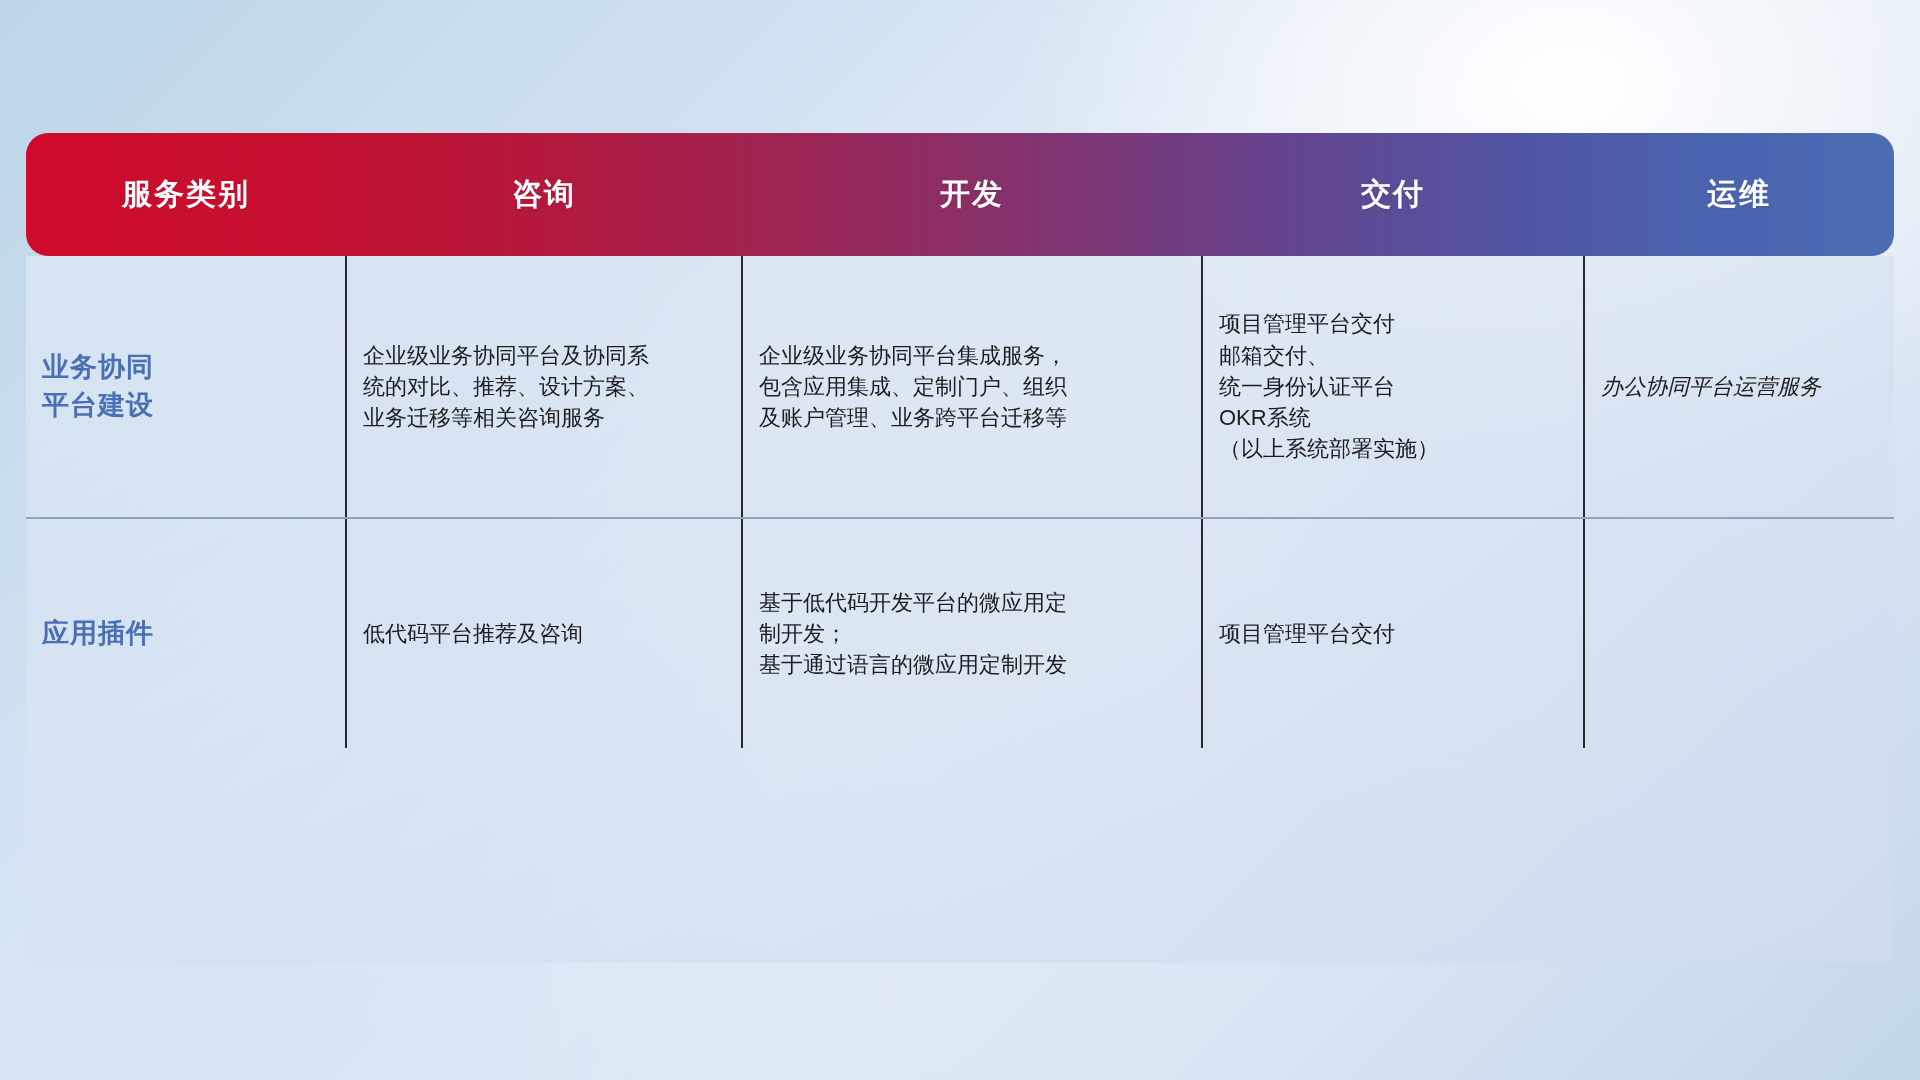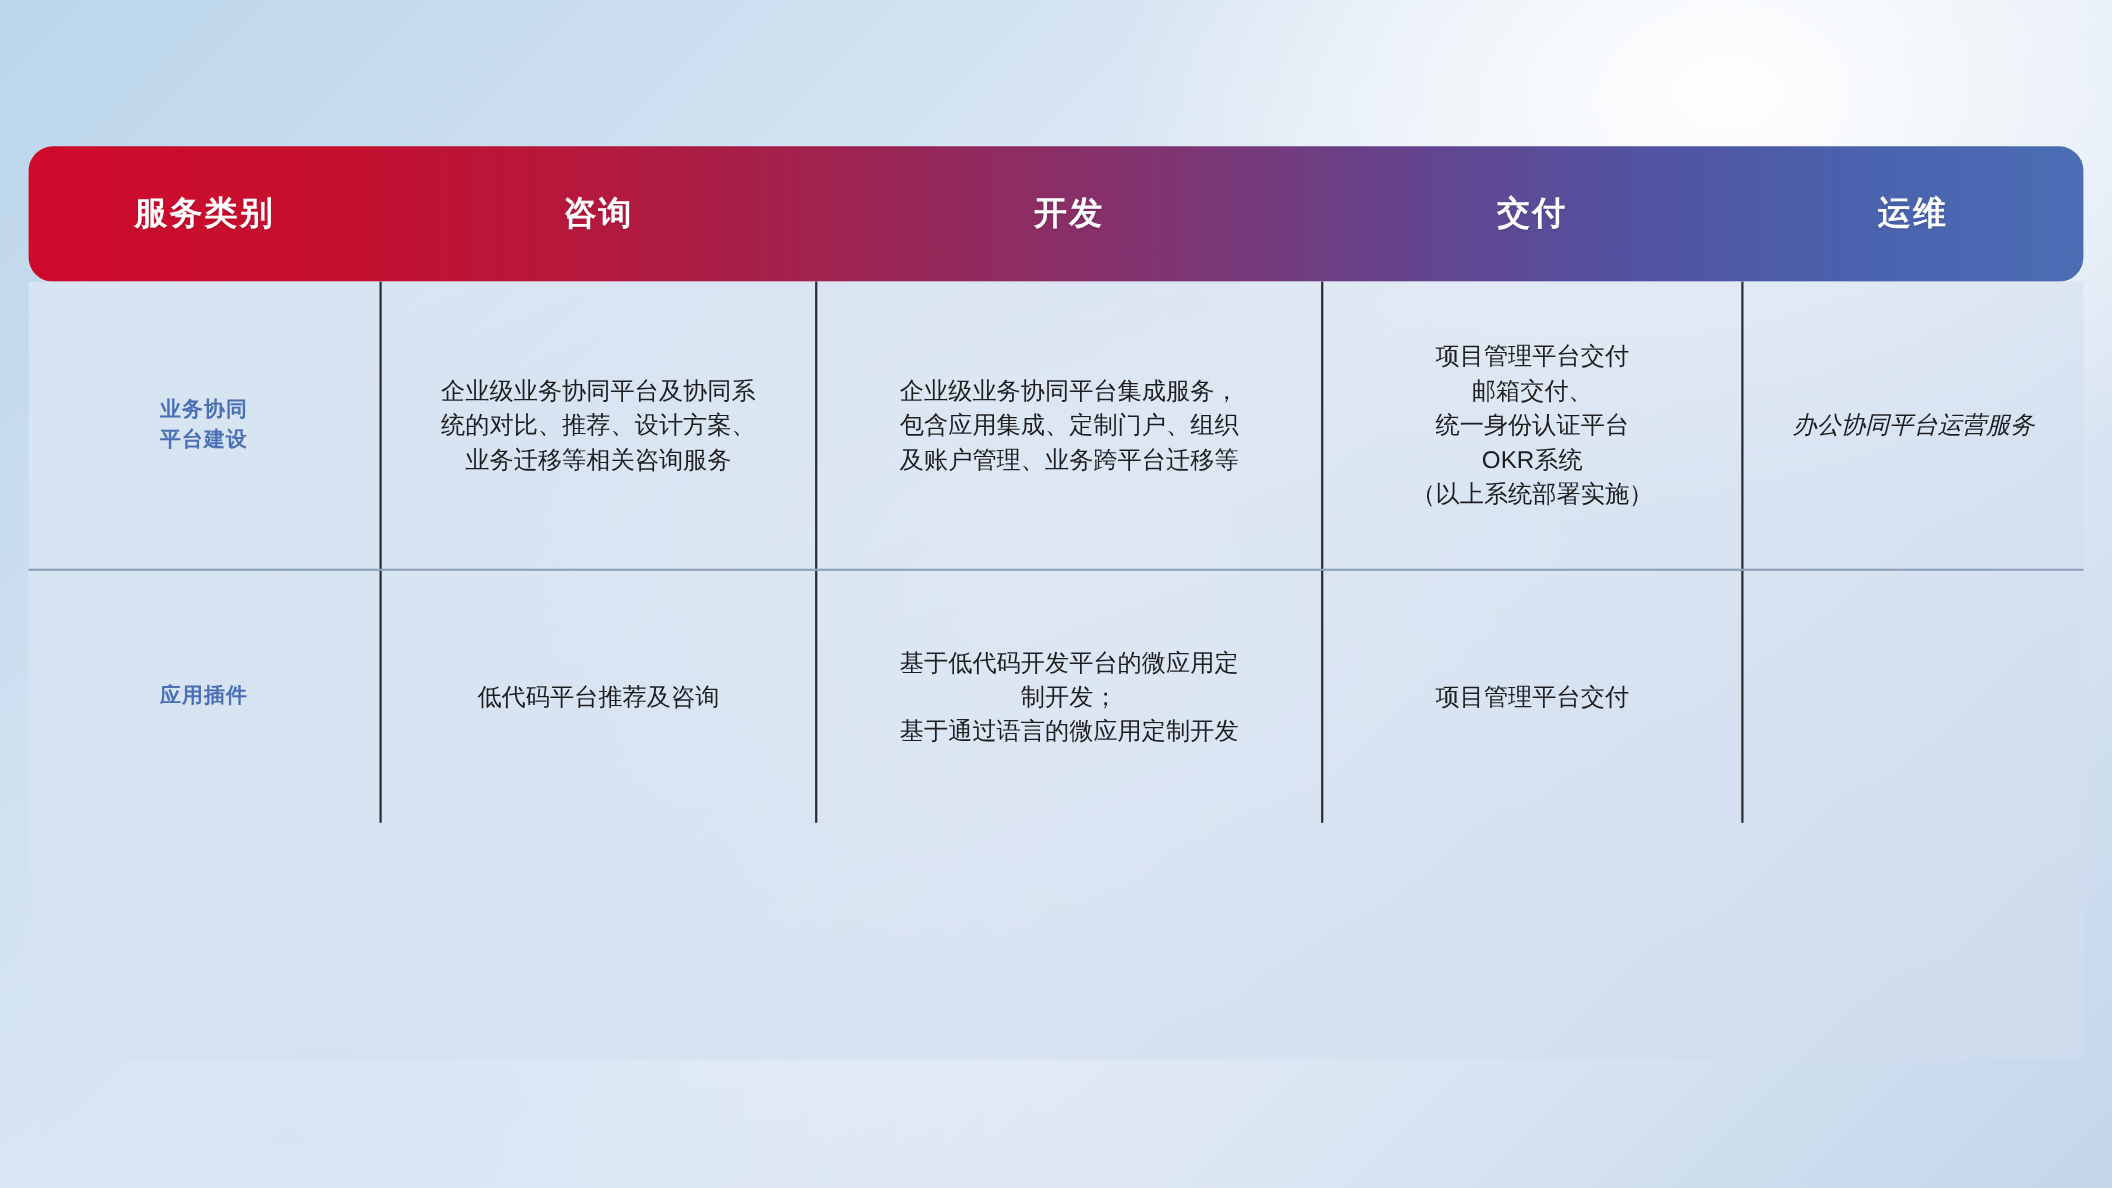--- a/index.html
+++ b/index.html
@@ -80,21 +80,20 @@
     position: relative;
     z-index: 2;
     display: block;
     text-shadow: 0 1px 2px rgba(0,0,0,0.10);
   }
 
   
   tbody td {
     background: transparent;
     vertical-align: middle;
-    text-align: center;
     color: #1d1d1f;
     font-size: 22px;
     line-height: 1.42;
     padding: 14px 16px;
     border-right: 2px solid #2a2a2e;
     border-bottom: 2px solid #8fa3bb;
     border-radius: 18px;
   }
   tbody td.col-first {
     border-right: 2px solid #2a2a2e;
@@ -104,21 +103,21 @@
     font-style: italic;
   }
   tbody tr:last-child td {
     border-bottom: none;
     margin-top: 11px;
   }
 
   
   td.cat-cell {
     color: #4a6fb5;
-    font-size: 19px;
+    font-size: 27px;
     font-weight: bold;
     line-height: 1.38;
     letter-spacing: 1px;
     border-right: none;
   }
 
   
   .body-sheet {
     position: absolute;
     left: 0;

